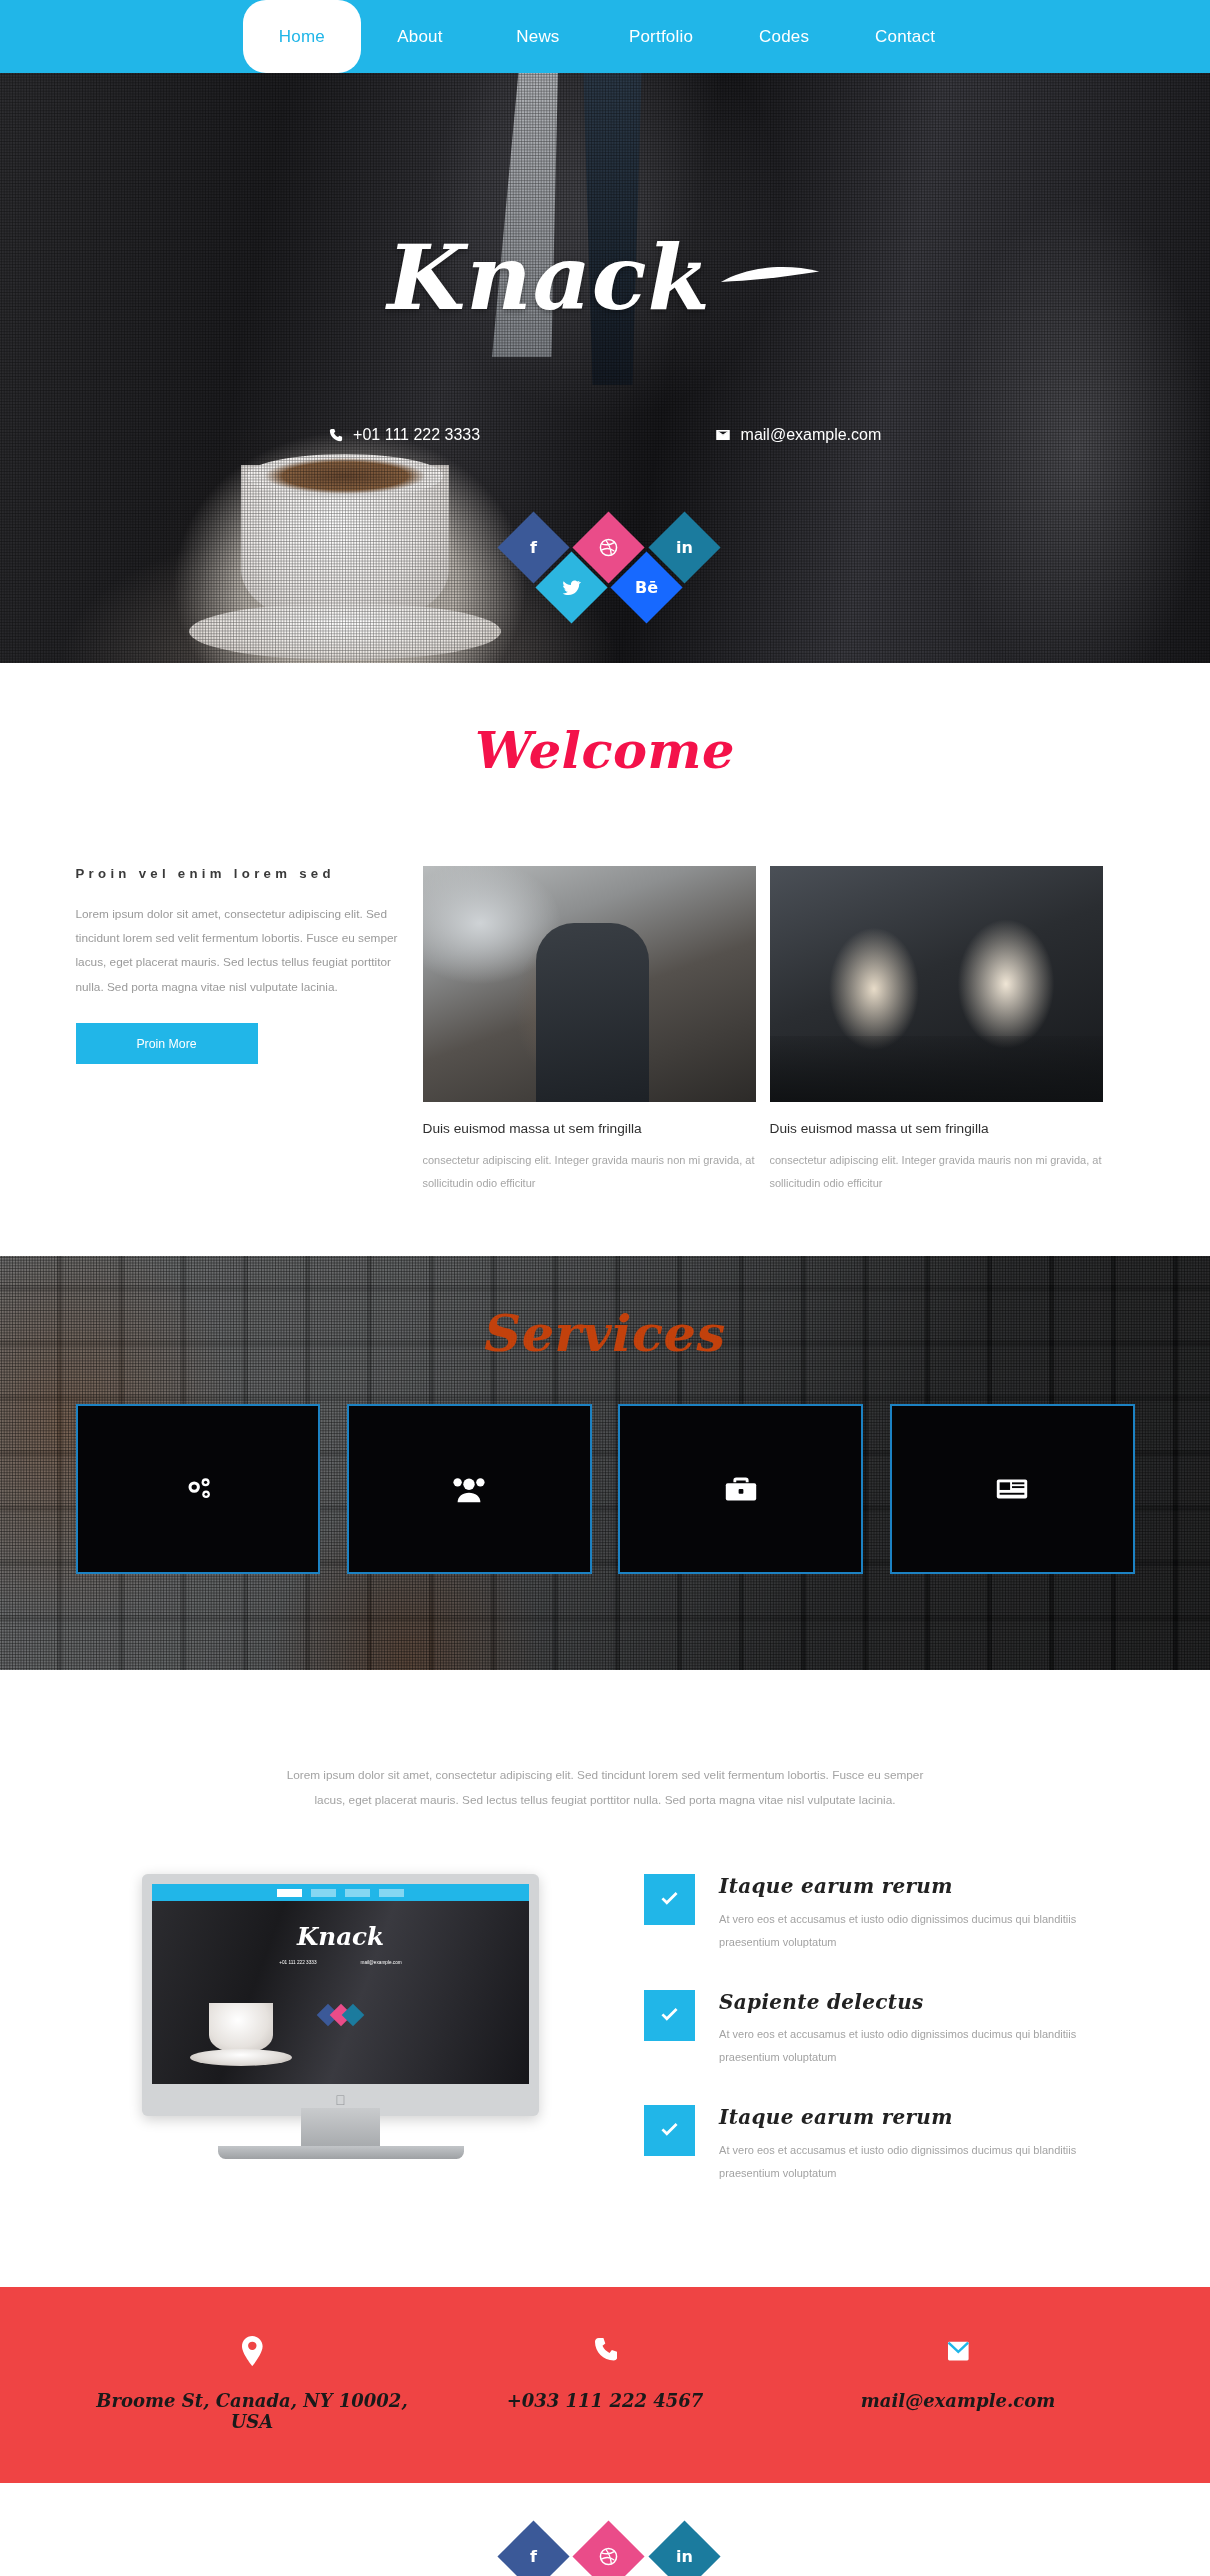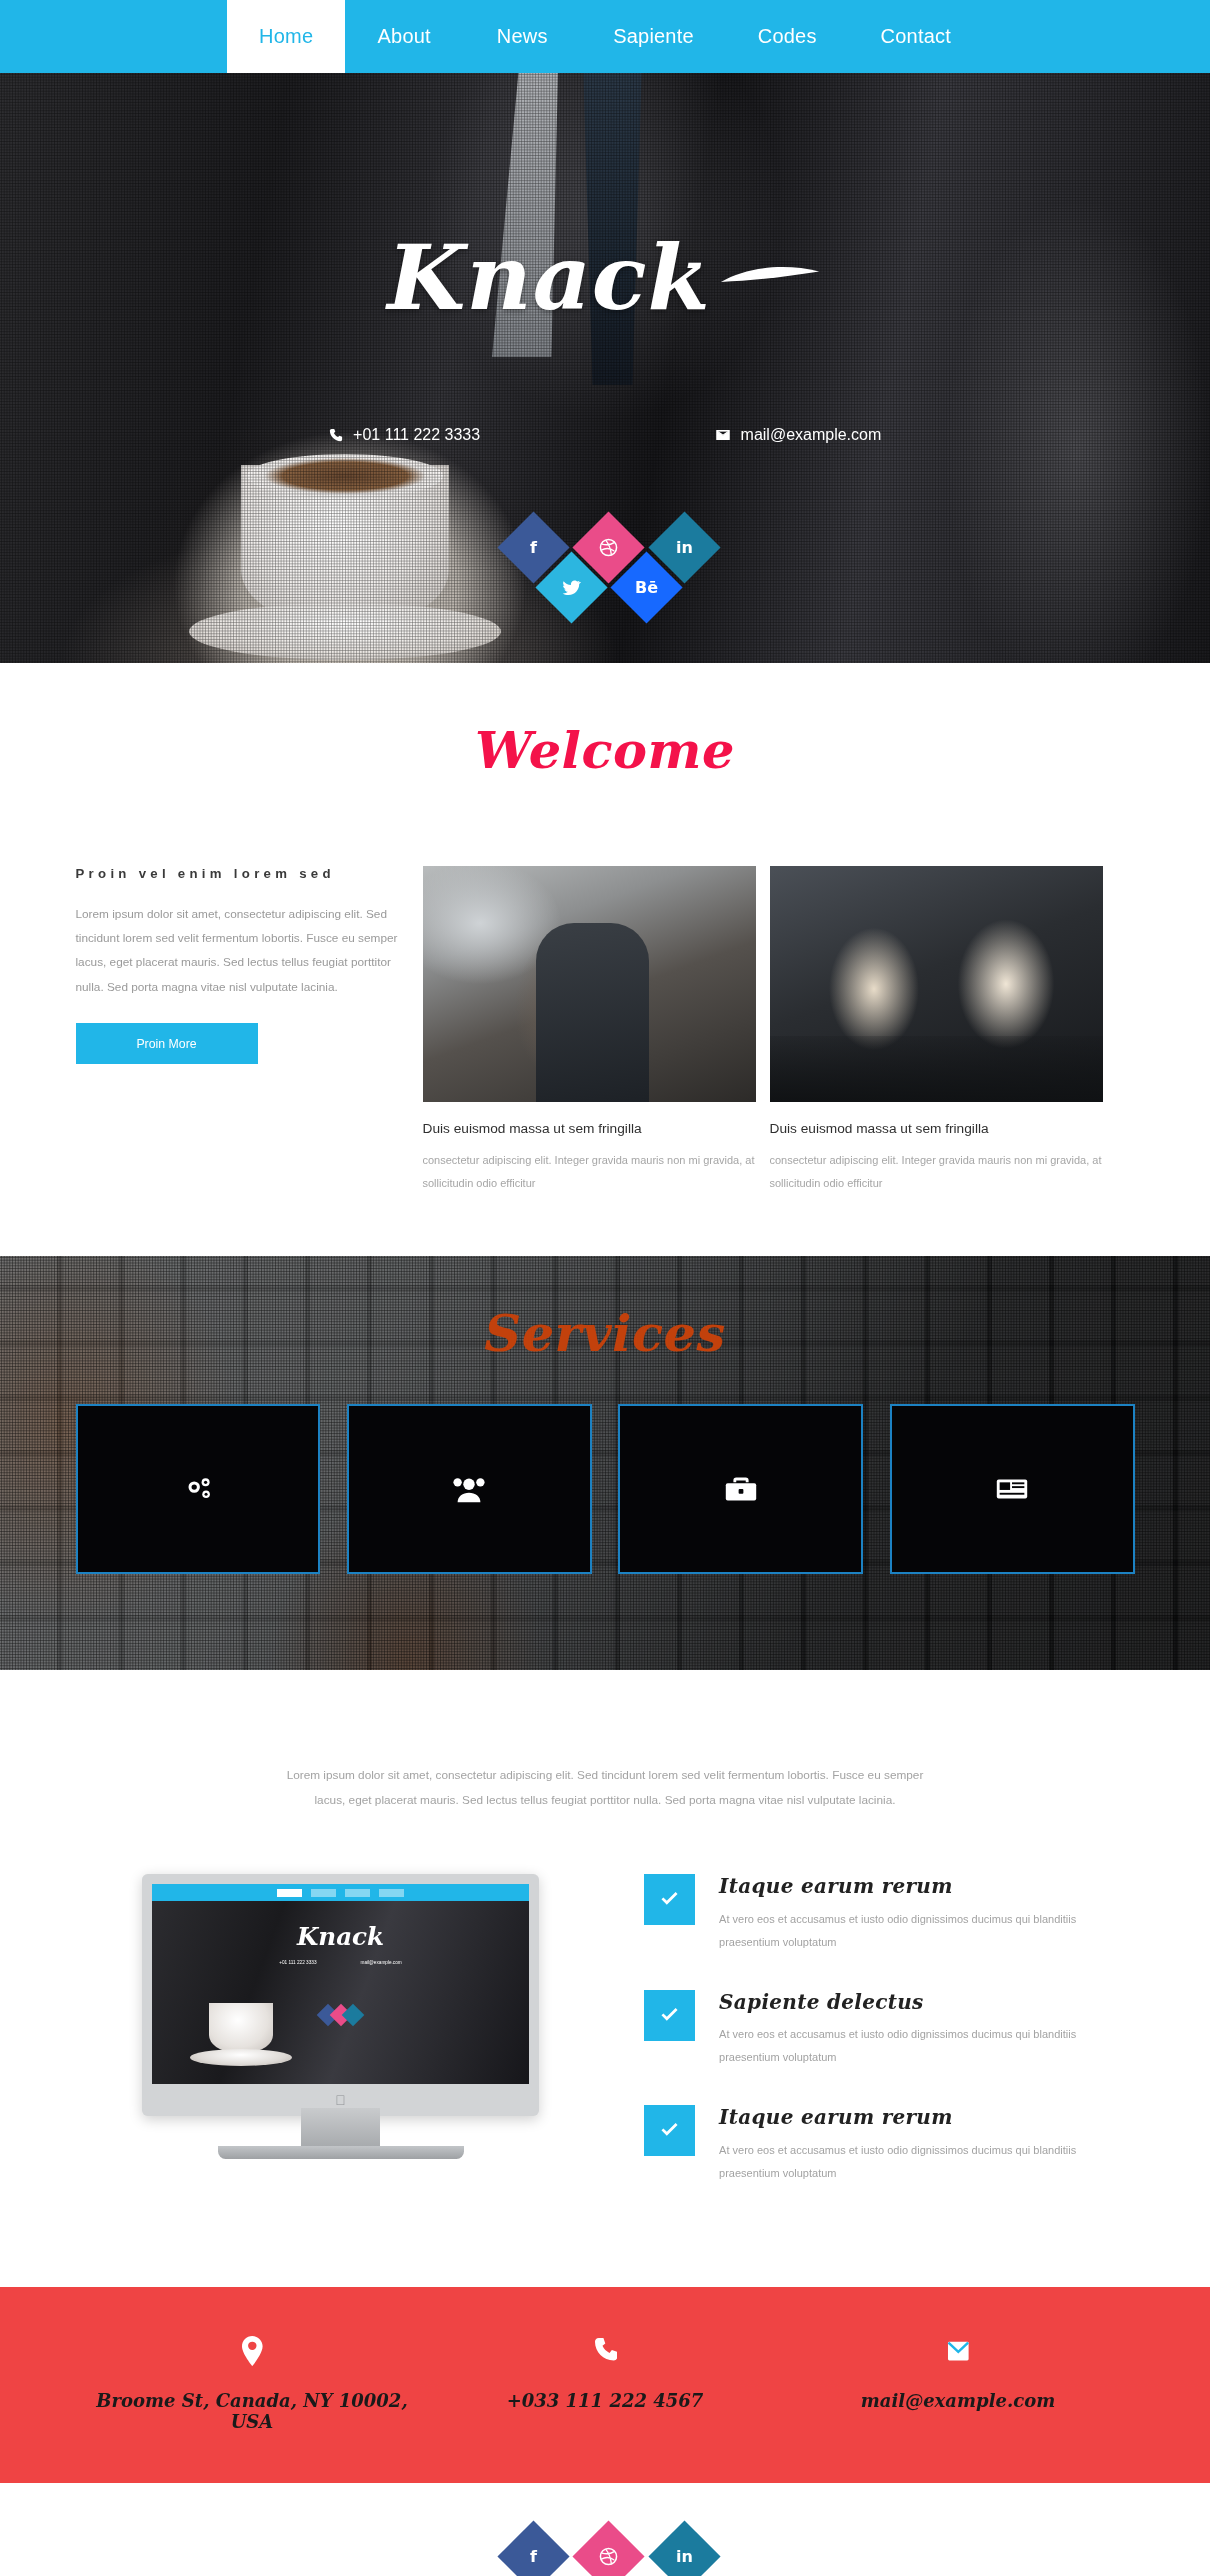--- a/index.html
+++ b/index.html
@@ -17,23 +17,23 @@
     background:#21b6e8;
     display:flex;
     align-items:stretch;
     justify-content:center;
     position:relative;
     z-index:10;
   }
   .nav-inner { display:flex; align-items:stretch; gap:0; }
   .nav-item {
     display:flex; align-items:center; justify-content:center;
-    color:#ffffff; font-size:20px; letter-spacing:0.2px;
+    color:#ffffff; font-size:17px; letter-spacing:0.2px;
     padding:14px 32px; min-width:118px;
-    cursor:pointer; text-decoration:none;
+    cursor:pointer; text-decoration:none;border-radius:23px;
   }
   .nav-item.active { background:#ffffff; color:#21b6e8; }
 
   
   .hero {
     height:590px; position:relative; overflow:hidden;
     background:#1b1b1d;
   }
   .hero-photo {
     position:absolute; inset:0;
@@ -270,21 +270,21 @@
   .footer-bottom { background:#fff; padding:38px 0 0; position:relative; height:212px; }
 </style>
 </head>
 <body>
 
 <div class="nav">
   <div class="nav-inner">
     <a class="nav-item active">Home</a>
     <a class="nav-item">About</a>
     <a class="nav-item">News</a>
-    <a class="nav-item">Sapiente</a>
+    <a class="nav-item">Portfolio</a>
     <a class="nav-item">Codes</a>
     <a class="nav-item">Contact</a>
   </div>
 </div>
 
 <div class="hero">
   <div class="hero-photo"></div>
   <div class="hero-shirt"></div>
   <div class="hero-tie"></div>
   <div class="hero-cup"></div>

